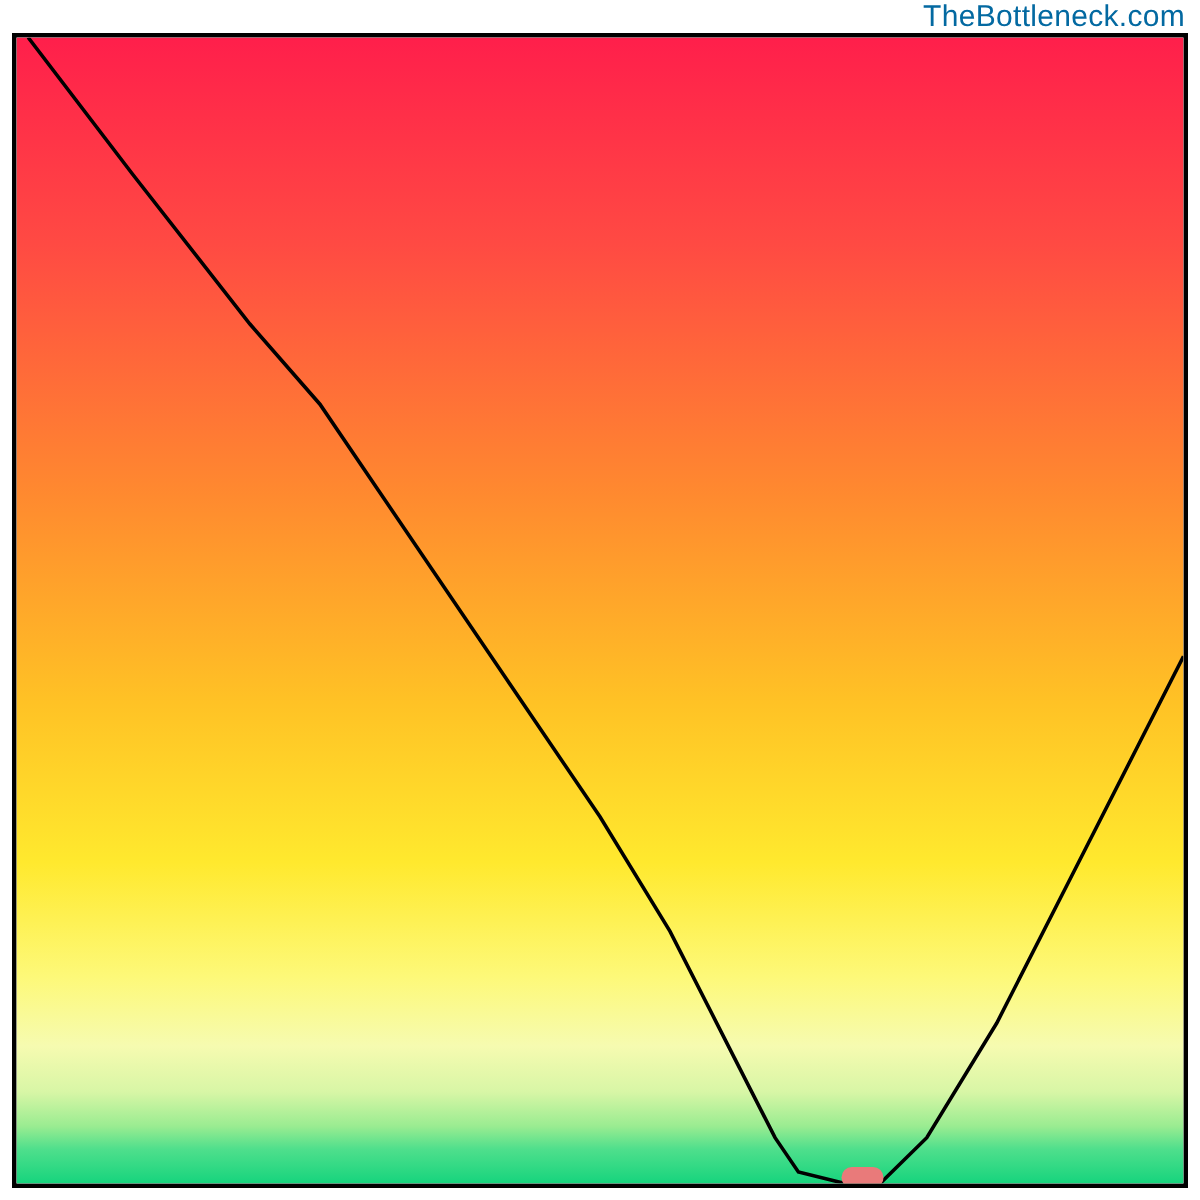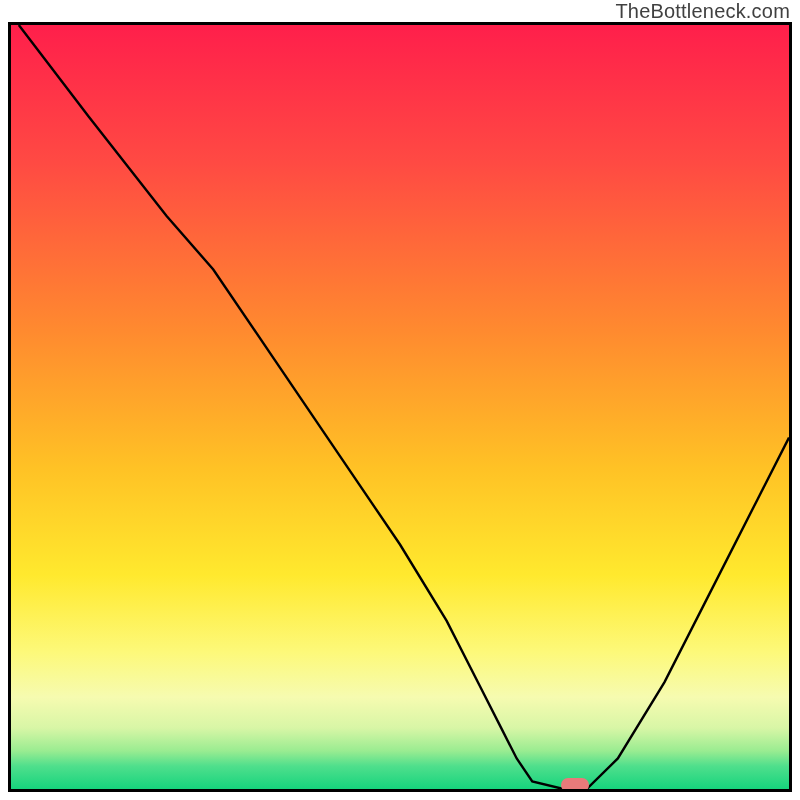--- a/index.html
+++ b/index.html
@@ -40,21 +40,21 @@
     position: absolute;
     width: 28px;
     height: 14px;
     border-radius: 7px;
     transform: translate(-50%, -50%);
   }
   .watermark {
     position: absolute;
     top: 0;
     right: 10px;
-    color: #404040;
+    color: #0369a1;
     font-size: 20px;
     font-weight: 500;
     letter-spacing: 0.2px;
   }
 </style>
 </head>
 <body>
 
 <div class="stage">
 

